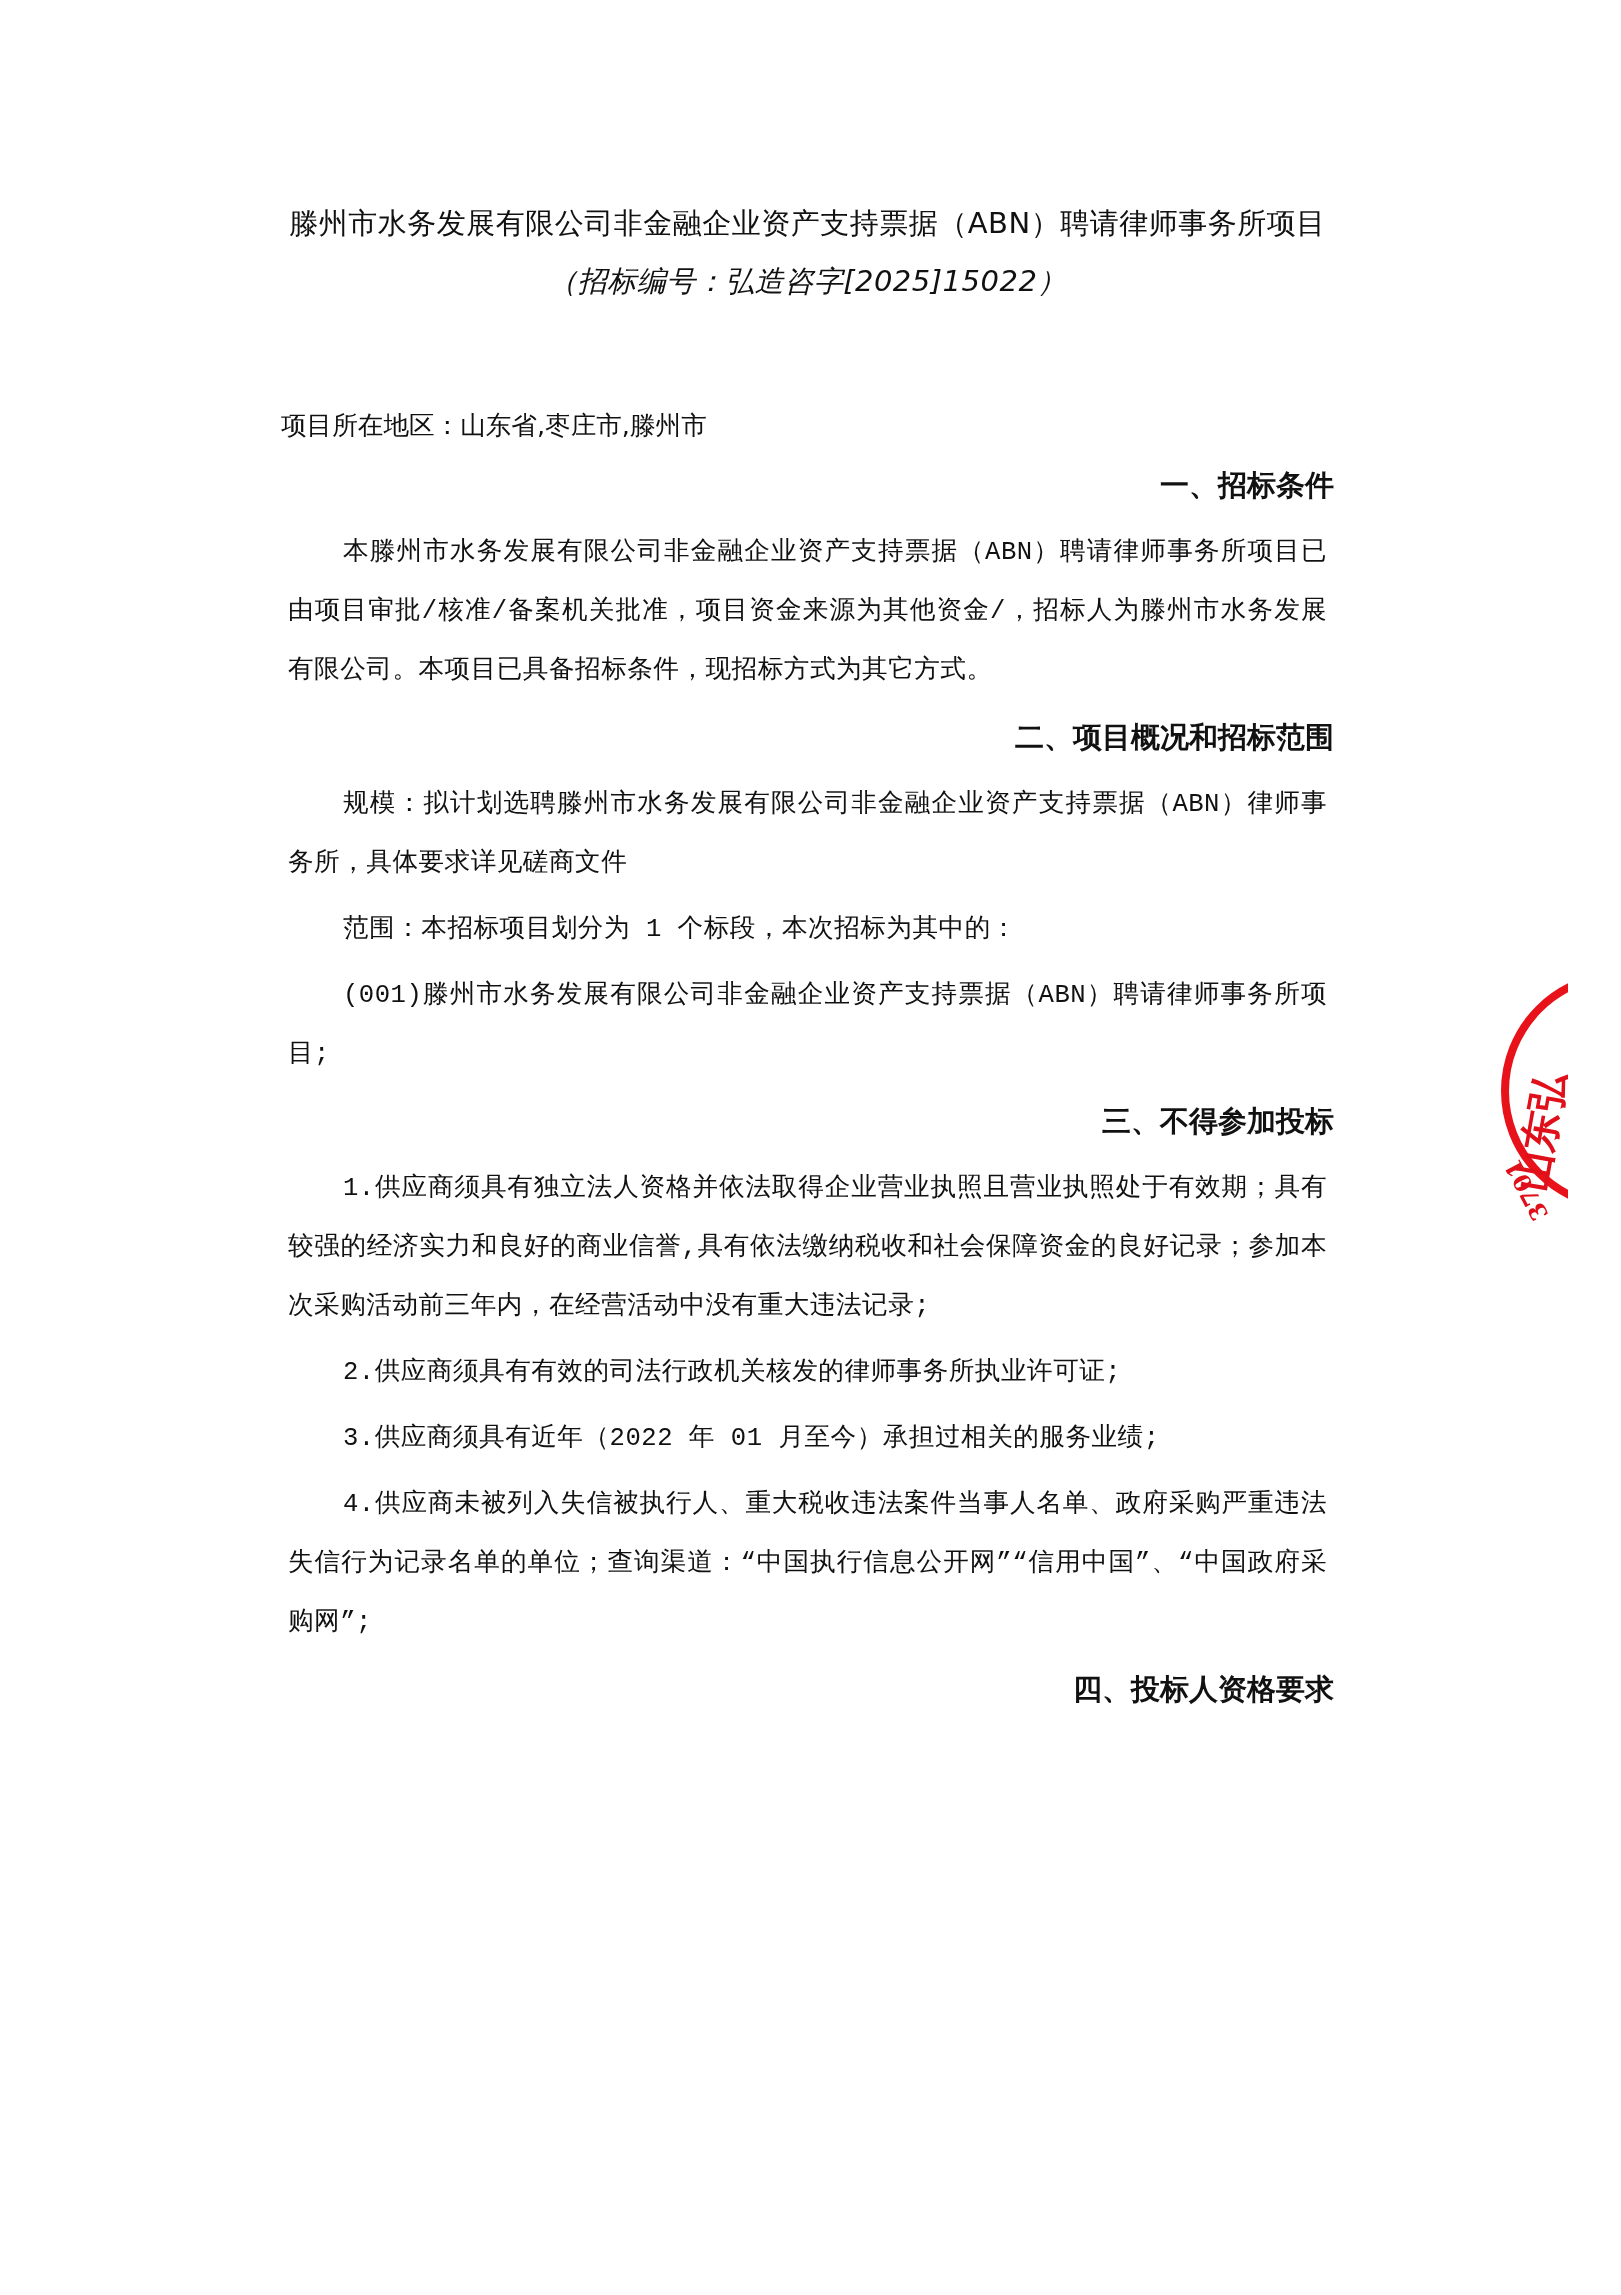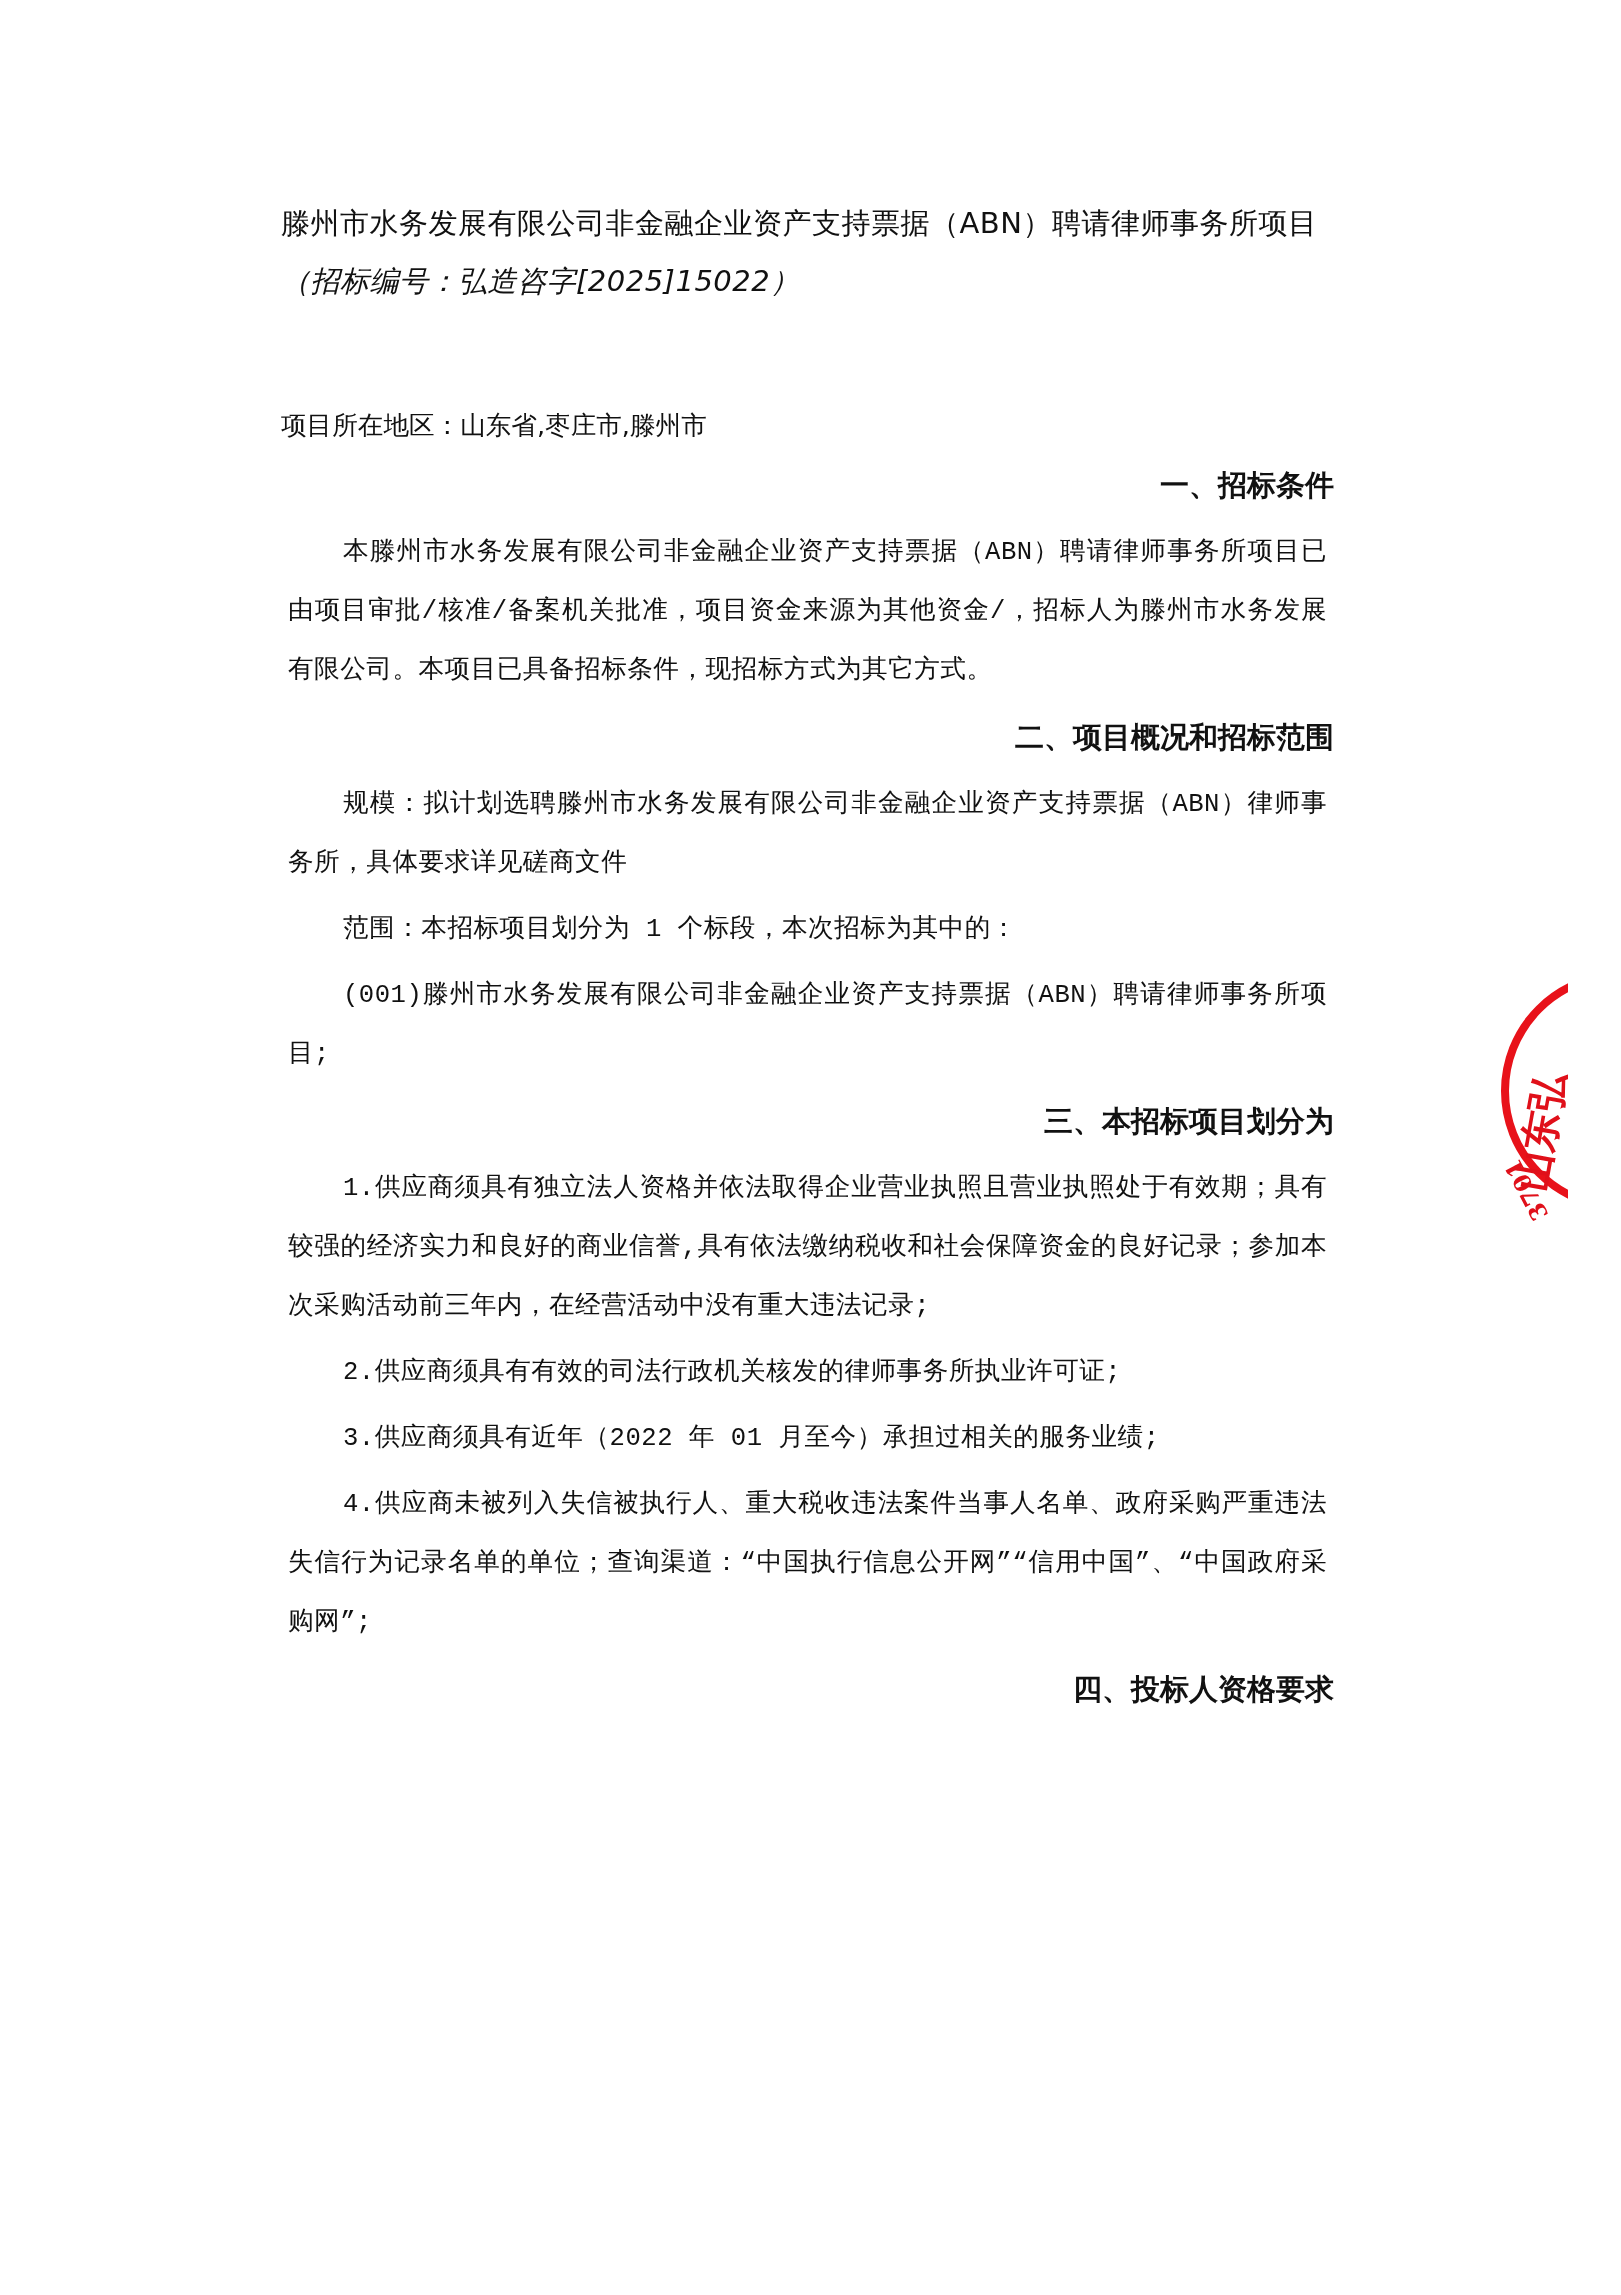--- a/index.html
+++ b/index.html
@@ -15,20 +15,21 @@
     font-family: "DejaVu Sans", "Liberation Sans", sans-serif;
     color: #111111;
   }
   .page {
     position: absolute;
     left: 281px;
     top: 194px;
     width: 1053px;
   }
   .title-block {
+    text-align: center;
     width: 1053px;
   }
   .title-line {
     font-size: 29px;
     line-height: 58px;
     letter-spacing: 0.5px;
     font-weight: normal;
     white-space: nowrap;
   }
   .title-line.code {
@@ -120,21 +121,21 @@
   </div>
 
   <div>
     <h2 class="section-heading">二、项目概况和招标范围</h2>
     <p class="para">规模：拟计划选聘滕州市水务发展有限公司非金融企业资产支持票据（ABN）律师事务所，具体要求详见磋商文件</p>
     <p class="para">范围：本招标项目划分为 1 个标段，本次招标为其中的：</p>
     <p class="para">(001)滕州市水务发展有限公司非金融企业资产支持票据（ABN）聘请律师事务所项目;</p>
   </div>
 
   <div>
-    <h2 class="section-heading">三、本招标项目划分为</h2>
+    <h2 class="section-heading">三、不得参加投标</h2>
     <p class="para">1.供应商须具有独立法人资格并依法取得企业营业执照且营业执照处于有效期；具有较强的经济实力和良好的商业信誉,具有依法缴纳税收和社会保障资金的良好记录；参加本次采购活动前三年内，在经营活动中没有重大违法记录;</p>
     <p class="para">2.供应商须具有有效的司法行政机关核发的律师事务所执业许可证;</p>
     <p class="para">3.供应商须具有近年（2022 年 01 月至今）承担过相关的服务业绩;</p>
     <p class="para">4.供应商未被列入失信被执行人、重大税收违法案件当事人名单、政府采购严重违法失信行为记录名单的单位；查询渠道：“中国执行信息公开网”“信用中国”、“中国政府采购网”;</p>
   </div>
 
   <div>
     <h2 class="section-heading">四、投标人资格要求</h2>
   </div>
 </div>

